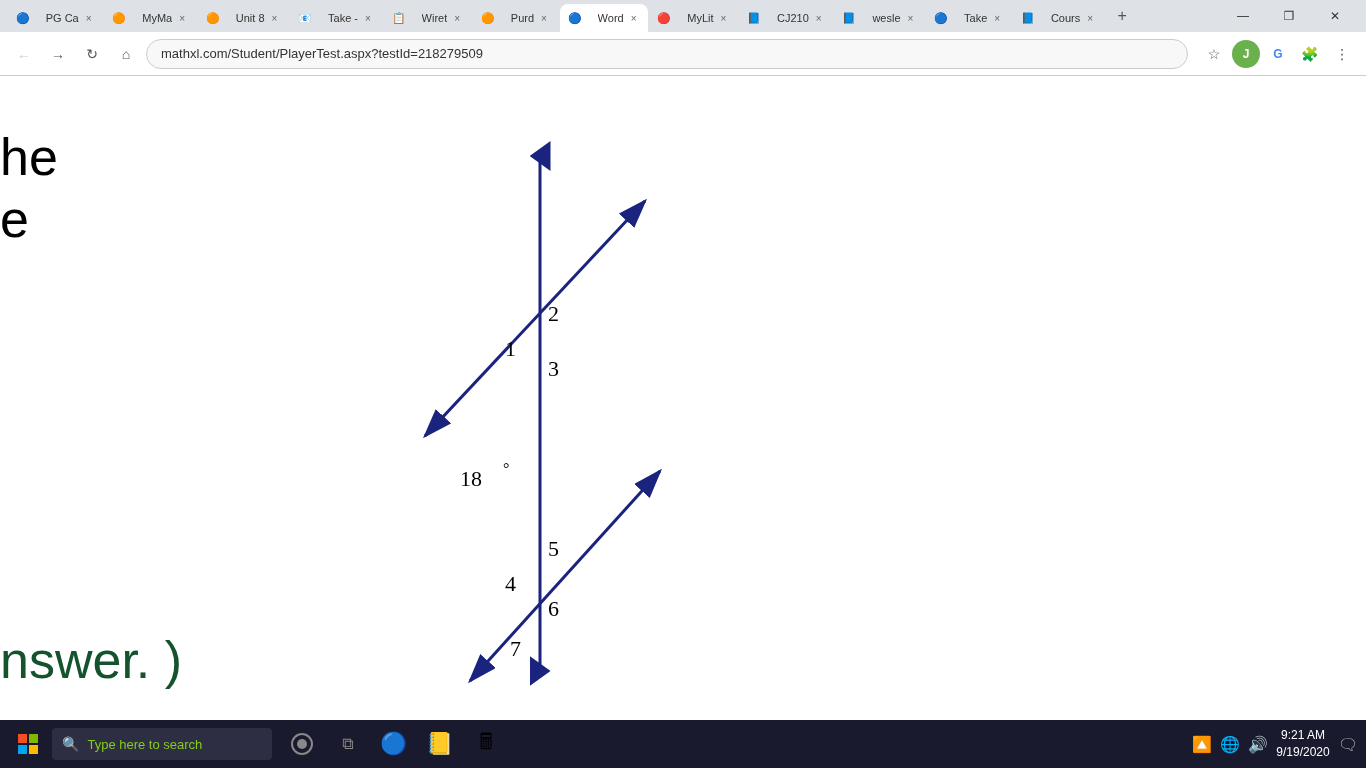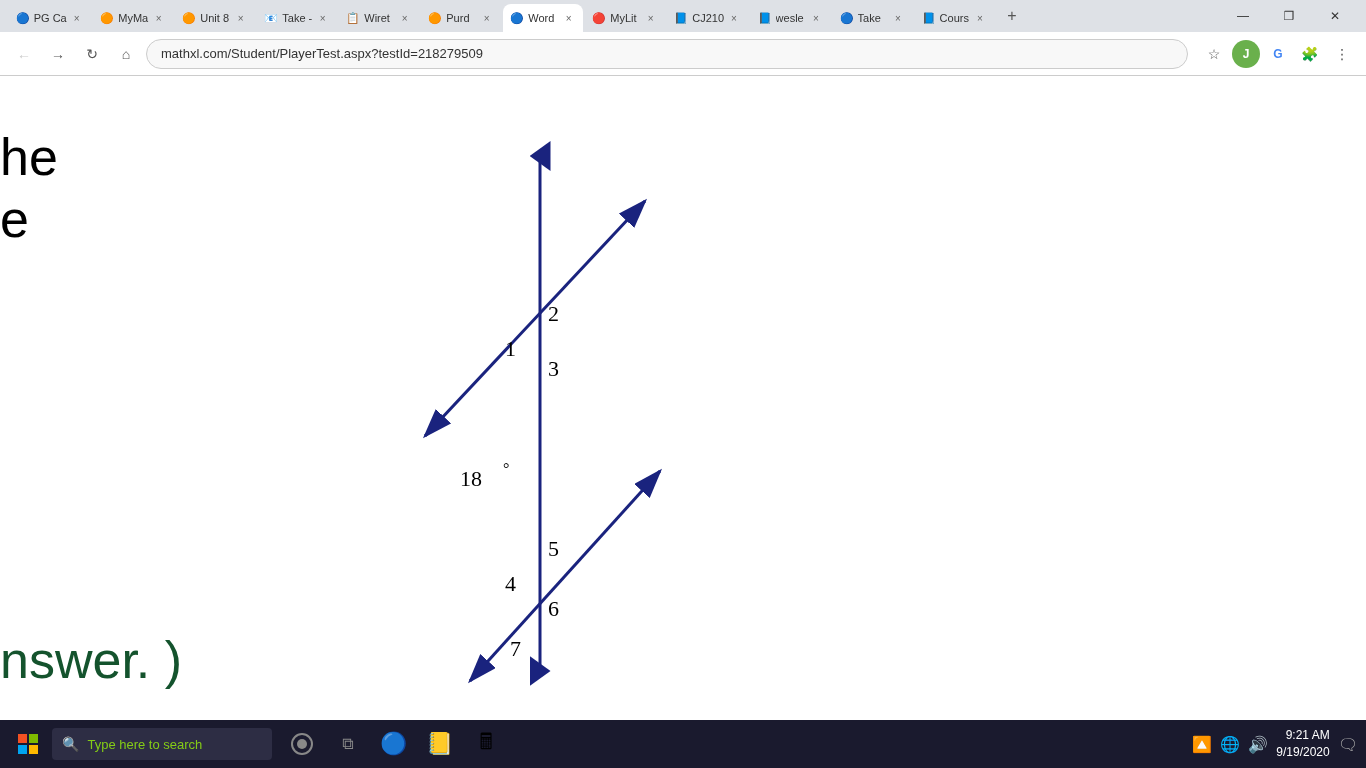--- a/index.html
+++ b/index.html
@@ -37,21 +37,21 @@
       z-index: 2;
     }
     .tab-close {
       font-size: 10px;
       color: #666;
       margin-left: auto;
       cursor: pointer;
       padding: 1px 3px;
       border-radius: 3px;
     }
-    .tab-label { overflow: hidden; text-overflow: ellipsis; white-space: nowrap; flex: 1; min-width: 0; }
+    .tab-label { overflow: hidden; text-overflow: ellipsis; white-space: nowrap; flex: 1; min-width: 0; margin-left: 12px; }
 
     .window-controls {
       margin-left: auto;
       display: flex;
       gap: 0;
     }
     .win-btn {
       width: 46px;
       height: 32px;
       display: flex;
@@ -195,21 +195,21 @@
     }
     .taskbar-right {
       margin-left: auto;
       display: flex;
       align-items: center;
       gap: 8px;
       color: white;
       font-size: 12px;
     }
     .taskbar-time {
-      text-align: right;
+      text-align: center;
       line-height: 1.4;
     }
 
     
     .geometry-label {
       font-family: 'Times New Roman', serif;
       font-size: 22px;
       fill: #000;
     }
   </style>

